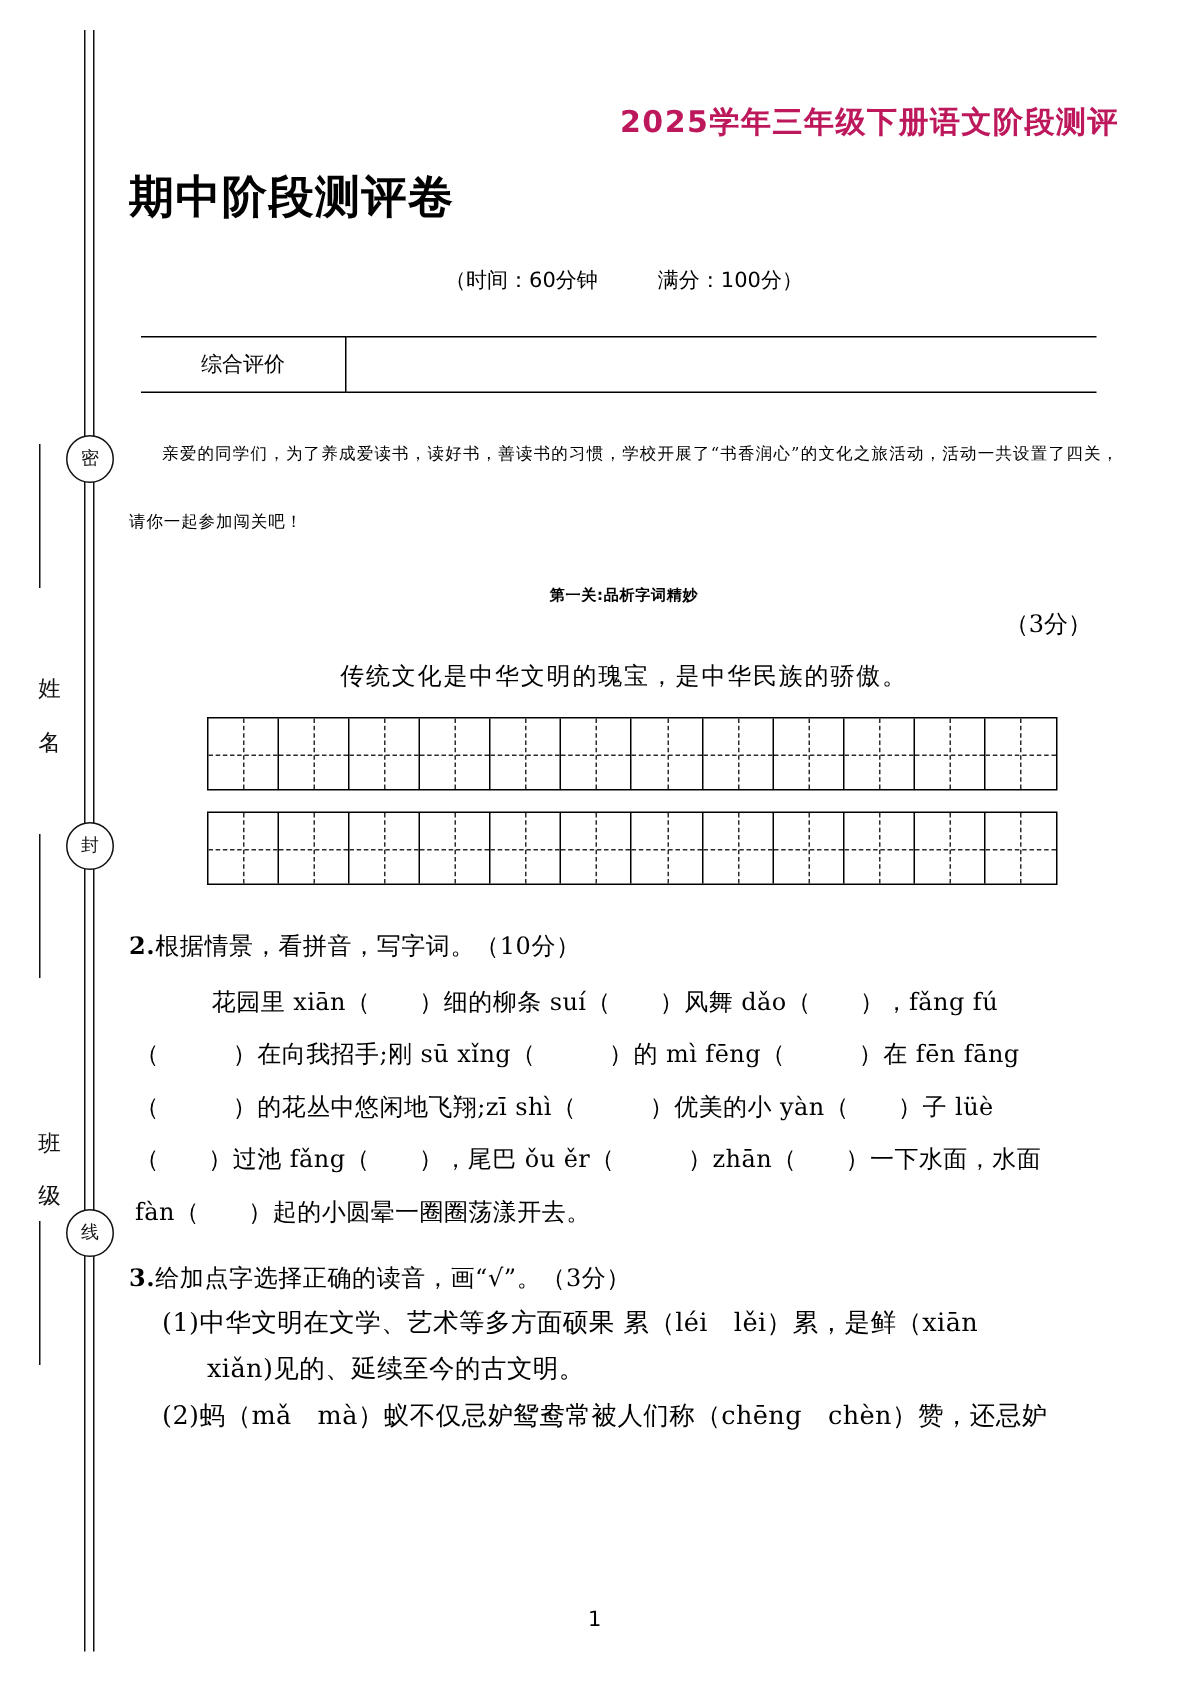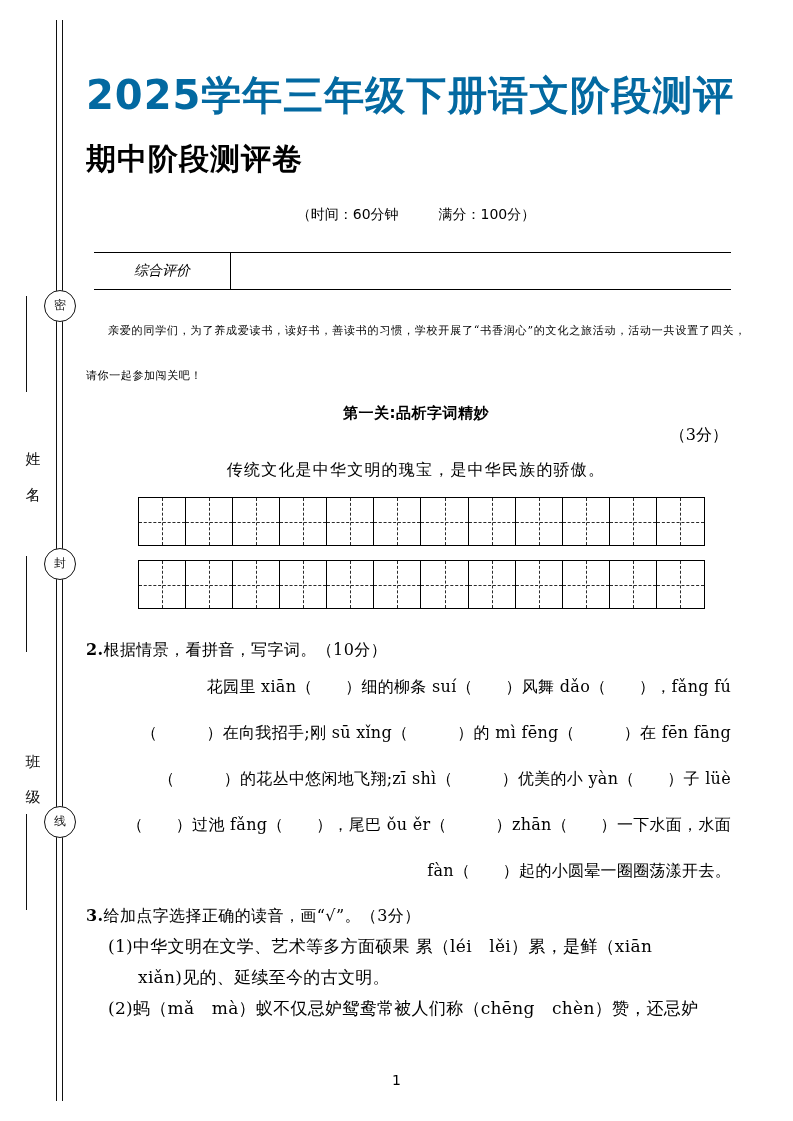--- a/index.html
+++ b/index.html
@@ -84,28 +84,28 @@
   
   #content {
     position: absolute;
     left: 86px;
     top: 0;
     width: 660px;
     height: 1121px;
   }
 
   .title-main {
-    text-align: left;
+    text-align: right;
     font-family: "DejaVu Sans", "Liberation Sans", sans-serif;
     font-weight: bold;
-    font-size: 40px;
+    font-size: 20px;
     letter-spacing: 1px;
     margin: 0;
     padding-top: 68px;
-    color: #0369a1;
+    color: #be185d;
   }
   .title-sub {
     font-family: "DejaVu Sans", "Liberation Sans", sans-serif;
     font-weight: bold;
     font-size: 30px;
     letter-spacing: 1px;
     margin: 0;
     padding-top: 16px;
     color: #000;
   }
@@ -132,39 +132,38 @@
     border-bottom: 1.6px solid #000;
     height: 34px;
     font-family: "DejaVu Sans", "Liberation Sans", sans-serif;
     font-size: 14px;
     text-align: center;
     vertical-align: middle;
   }
   .eval-table td.k {
     width: 134px;
     border-right: 1.3px solid #000;
-    font-style: italic;
   }
   .eval-table td.v { width: 498px; }
 
   
   .para {
     font-family: "DejaVu Serif", "Liberation Serif", serif;
     font-size: 11px;
     line-height: 45px;
     margin: 18px 0 0 0;
     text-align: justify;
     text-indent: 2em;
     letter-spacing: 0.6px;
   }
   .stage-head {
     font-family: "DejaVu Sans", "Liberation Sans", sans-serif;
     font-weight: bold;
-    font-size: 15px;
-    margin: 6px 0 0 0;
+    font-size: 10px;
+    margin: 20px 0 0 0;
     text-align: center;
     letter-spacing: 0.5px;
   }
 
   .q {
     font-family: "DejaVu Serif", "Liberation Serif", serif;
     font-size: 16px;
     line-height: 30px;
     margin: 14px 0 0 0;
     letter-spacing: 0.4px;
@@ -218,23 +217,22 @@
     top: 0; bottom: 0;
     left: 50%;
     border-left: 1.1px dashed #2b2b2b;
   }
 
   
   .pline {
     font-family: "DejaVu Serif", "Liberation Serif", serif;
     font-size: 16px;
     line-height: 31px;
-    margin: 15px;
+    margin: 4px;
     letter-spacing: 0.3px;
-    text-align: right;
   }
   .pline.indent { text-indent: 3.2em; }
 
   .sub {
     font-family: "DejaVu Serif", "Liberation Serif", serif;
     font-size: 17px;
     line-height: 31px;
     margin: 0;
     padding-left: 22px;
     letter-spacing: 0.3px;

